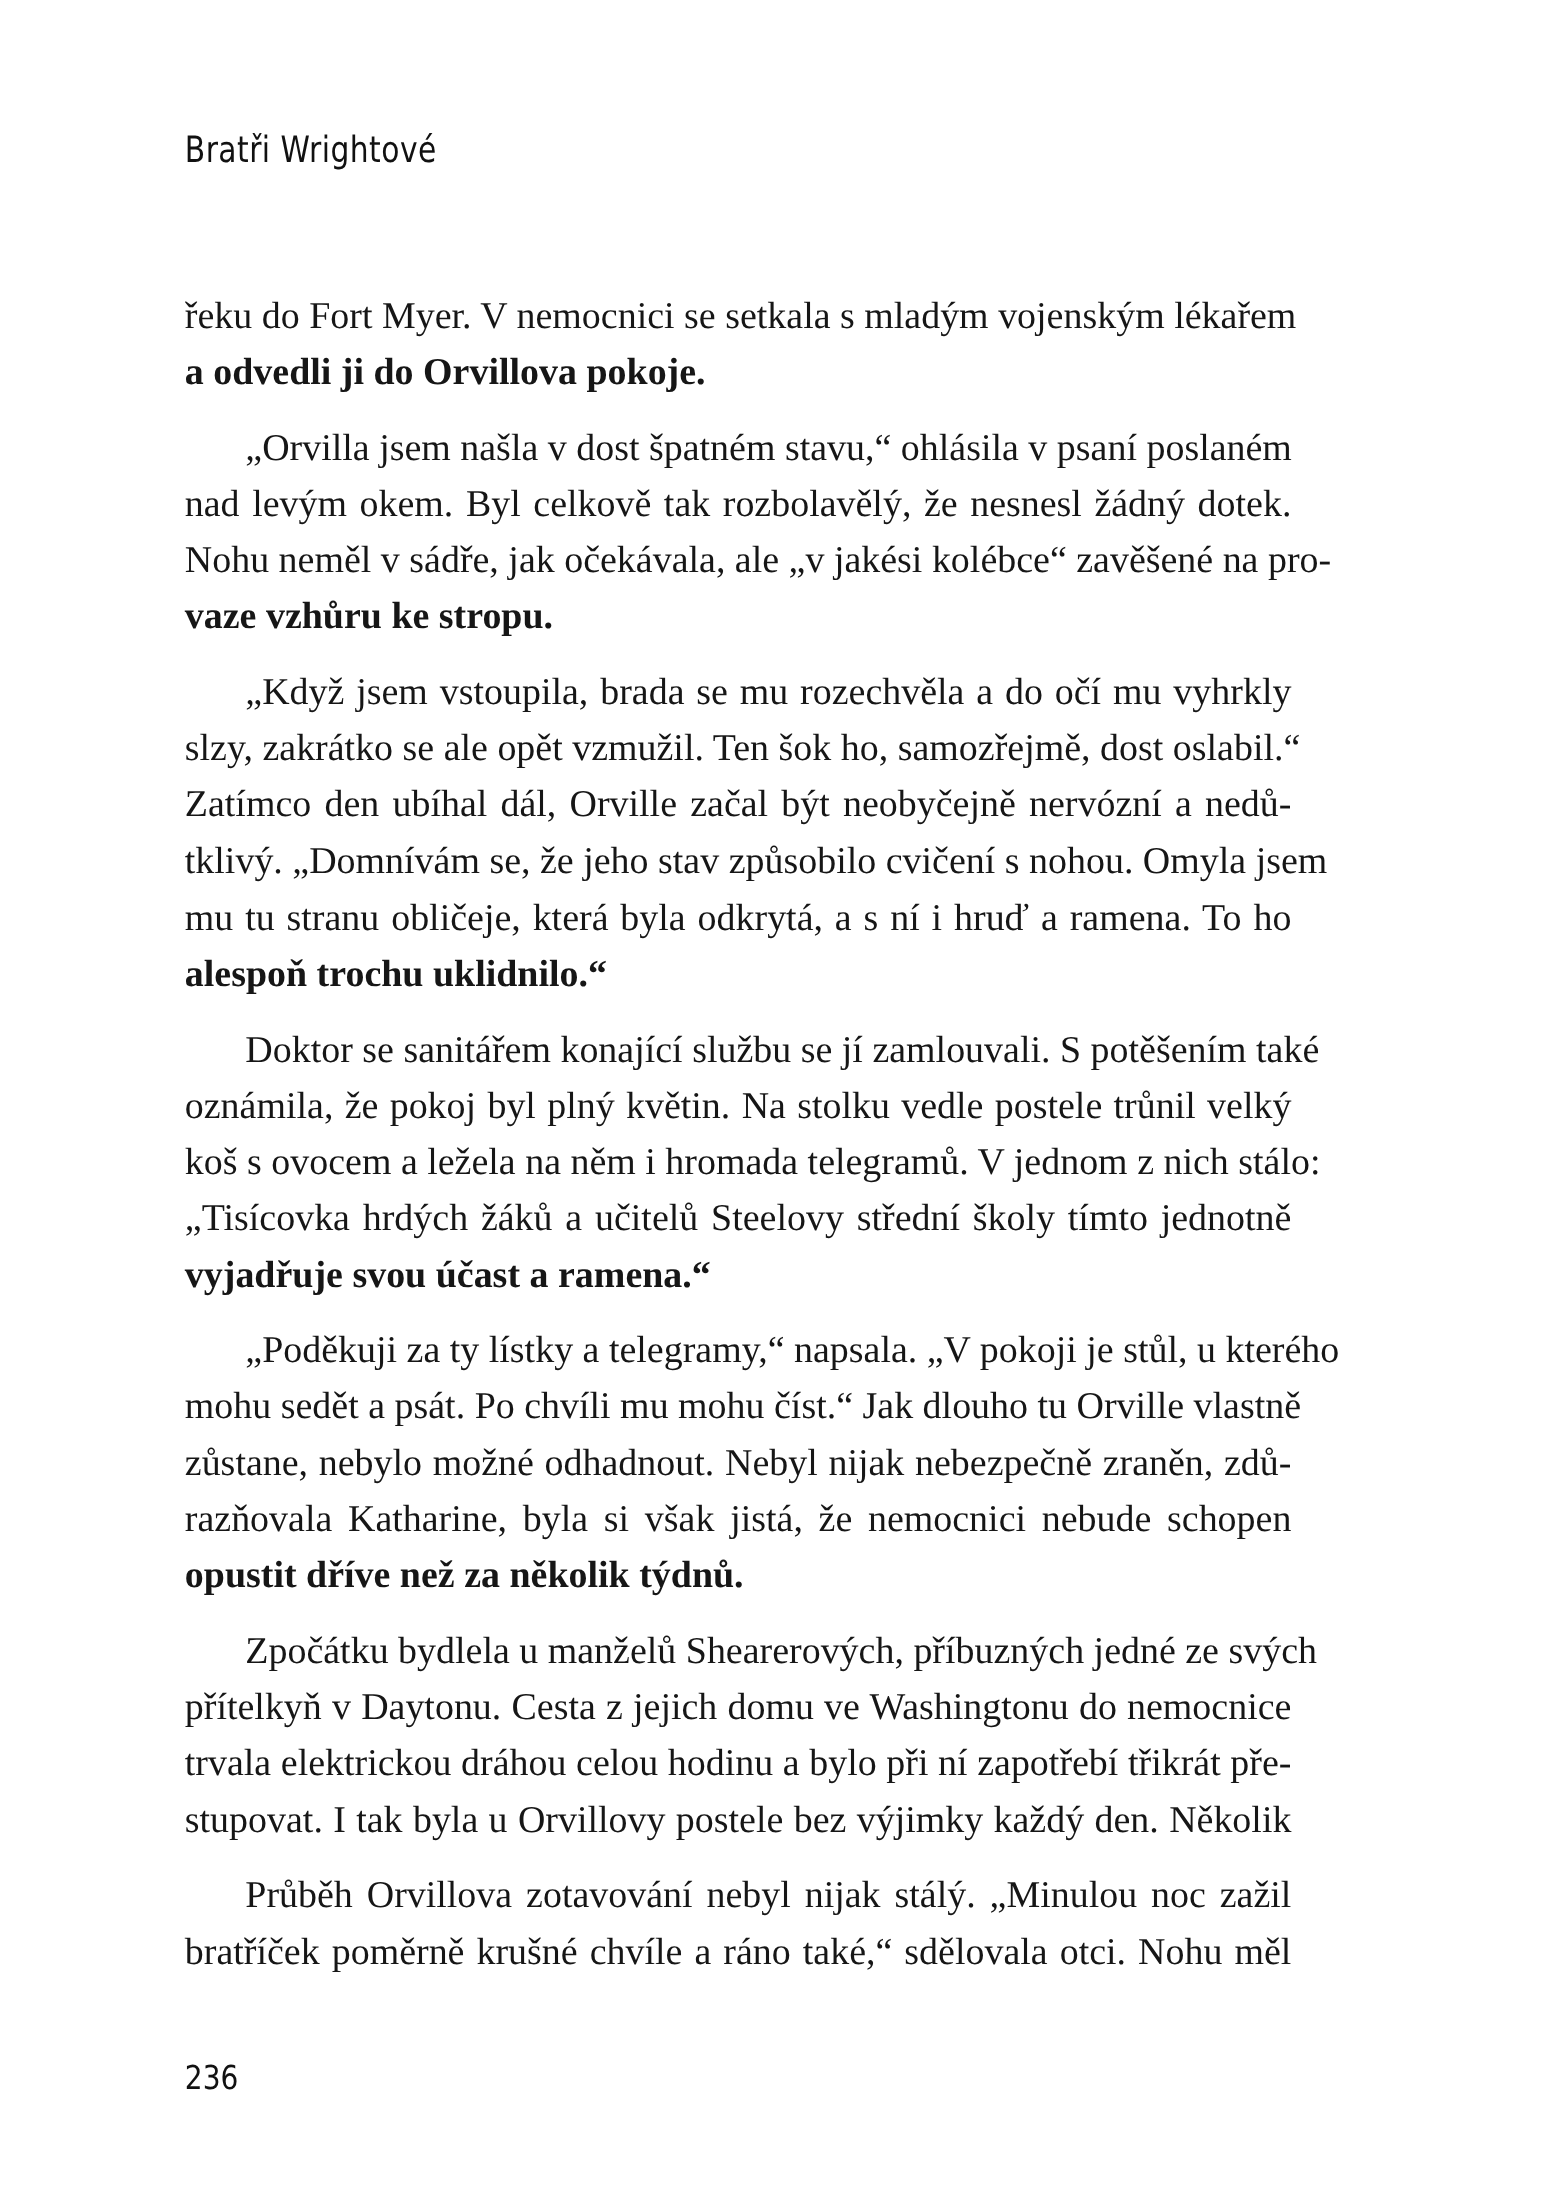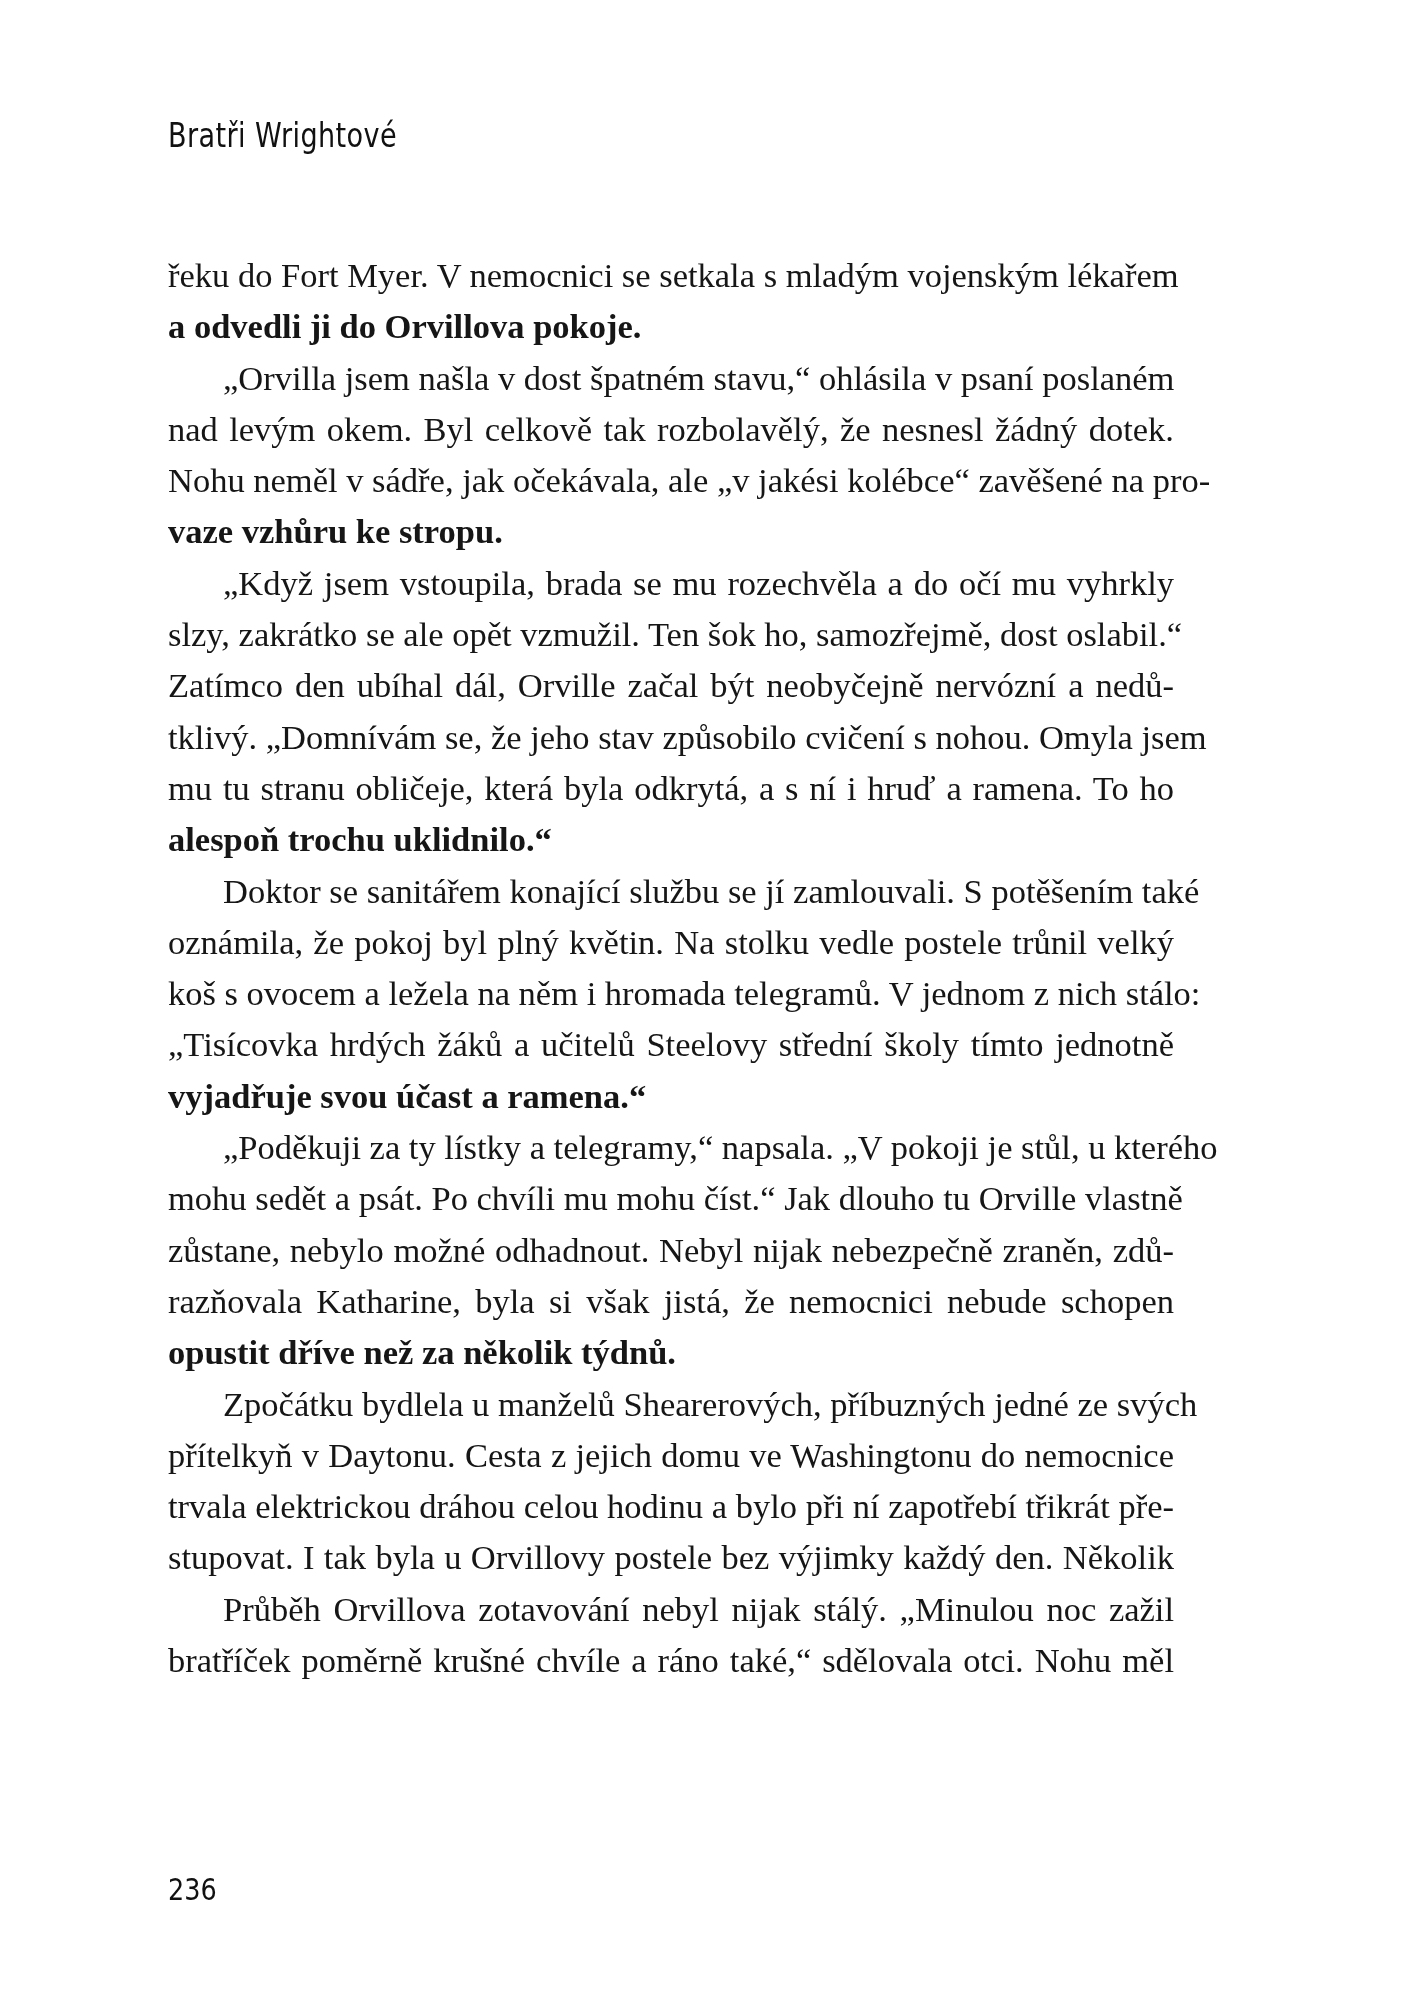--- a/index.html
+++ b/index.html
@@ -22,40 +22,41 @@
       font-size: 33px;
       letter-spacing: 0.5px;
       transform: scaleX(0.82);
       transform-origin: left top;
       color: #111;
       white-space: nowrap;
     }
     .text-block {
       position: absolute;
       left: 168px;
-      top: 250px;
+      top: 262px;
       width: 1006px;
       font-family: "Liberation Serif", serif;
       font-size: 34.5px;
       line-height: 51.3px;
       color: #161616;
     }
     .line {
       display: block;
       height: 51.3px;
       white-space: nowrap;
       text-align: justify;
       text-align-last: justify;
     }
     .line.last {
       text-align-last: left;
       font-weight: bold;
     }
     .line.indent {
       padding-left: 55px;
+      margin-top: 17px;
     }
     .page-number {
       position: absolute;
       left: 168px;
       top: 1872px;
       font-family: "DejaVu Sans", sans-serif;
       font-size: 30px;
       transform: scaleX(0.85);
       transform-origin: left top;
       color: #111;

